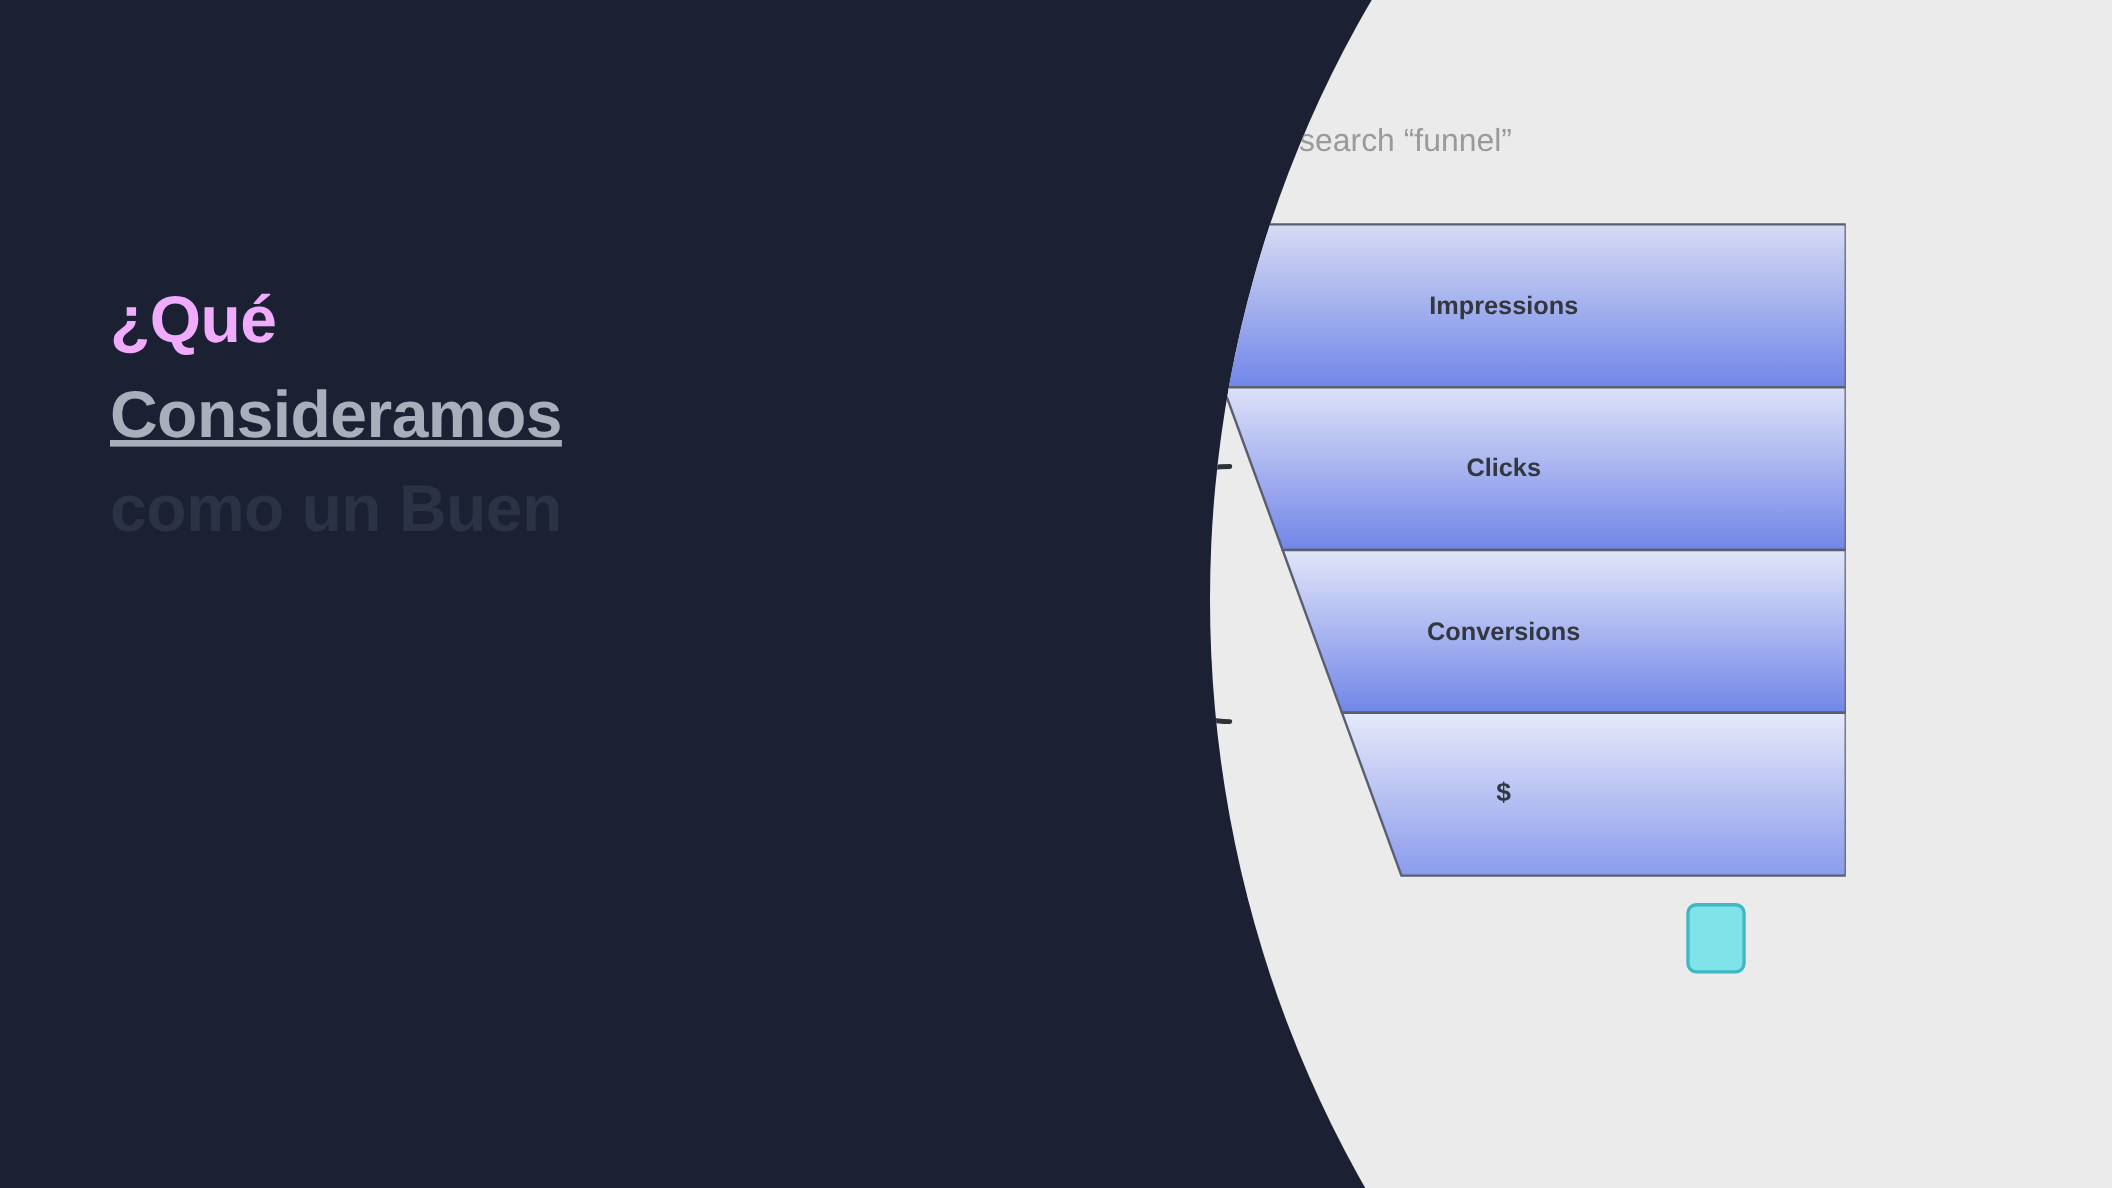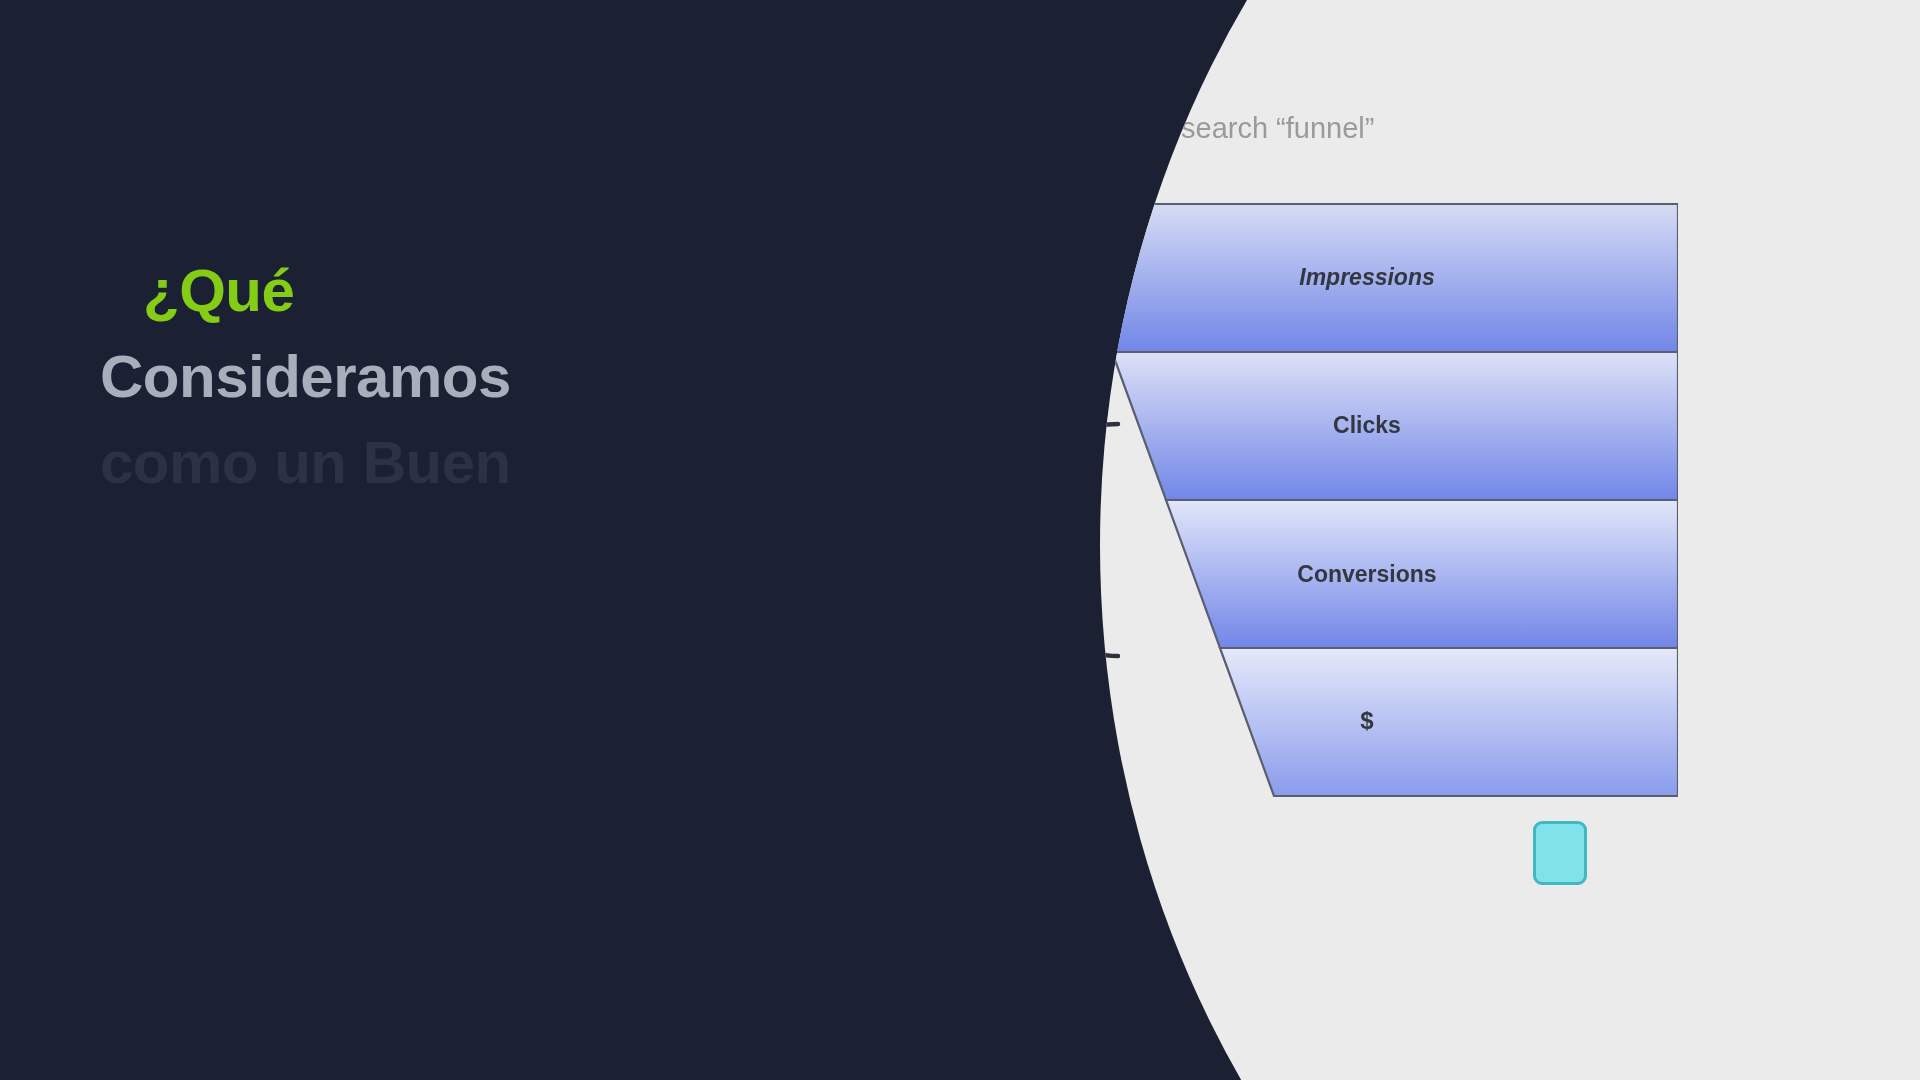--- a/index.html
+++ b/index.html
@@ -28,22 +28,22 @@
     width: 760px;
     z-index: 5;
   }
   .headline-line {
     font-weight: bold;
     font-size: 60px;
     line-height: 86px;
     letter-spacing: -0.5px;
     white-space: nowrap;
   }
-  .hl-1 { color: #84cc16; margin-left: 43px; }
-  .hl-2 { color: #a9aebb; }
+  .hl-1 { color: #f0abfc; }
+  .hl-2 { color: #a9aebb; text-decoration: underline; }
   .hl-3 { color: #2b3246; }
 
   
   .slide-ellipse {
     position: absolute;
     left: 1100px;
     top: -470px;
     width: 1880px;
     height: 2030px;
     background: #ebebeb;
@@ -80,21 +80,21 @@
   .funnel-wrap svg { display: block; }
 
   .funnel-label {
     position: absolute;
     font-size: 23px;
     font-weight: bold;
     color: #33373f;
     white-space: nowrap;
     text-align: center;
   }
-  .fl-0 { left: 0px;  top: 62px;  width: 618px; font-style: italic; }
+  .fl-0 { left: 0px;  top: 62px;  width: 618px; }
   .fl-1 { left: 0px;  top: 210px; width: 618px; }
   .fl-2 { left: 0px;  top: 359px; width: 618px; }
   .fl-3 { left: 0px;  top: 505px; width: 618px; font-size: 24px; }
   
   .fl-0, .fl-1, .fl-2, .fl-3 { text-indent: 0; }
 
   
   .brace-wrap {
     position: absolute;
     left: 1010px;

